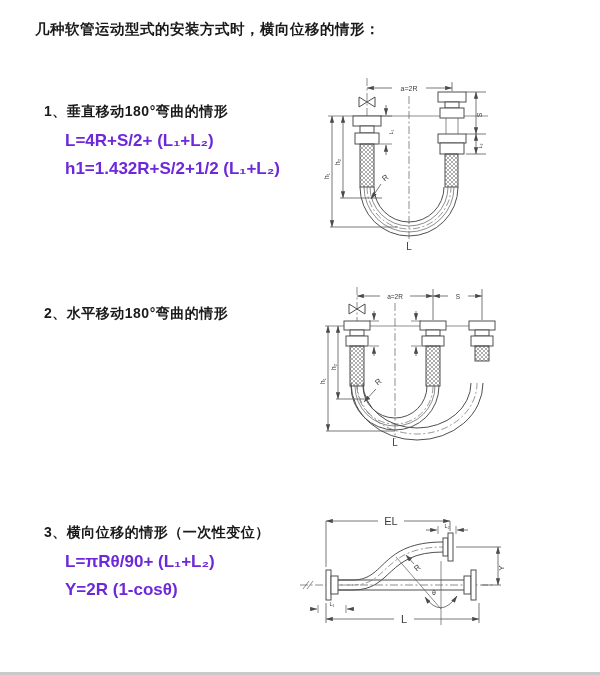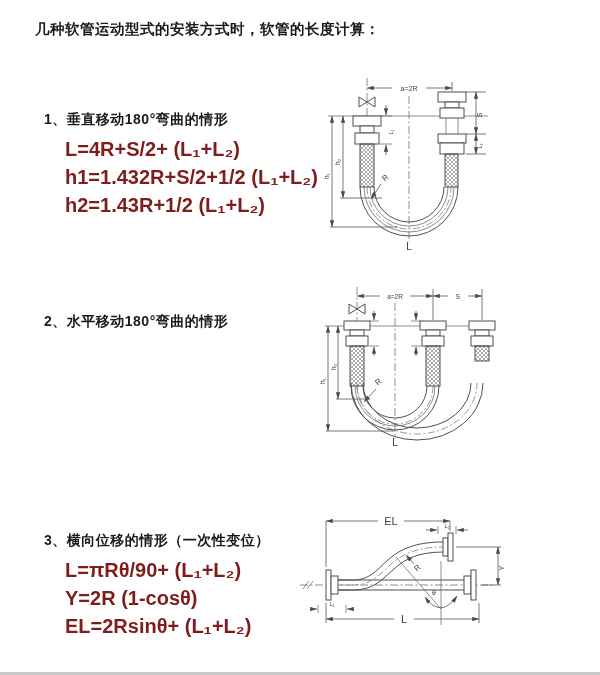--- a/index.html
+++ b/index.html
@@ -5,58 +5,56 @@
   html,body{margin:0;padding:0;}
   body{
     width:600px;height:675px;position:relative;background:#ffffff;
     font-family:"Liberation Sans","DejaVu Sans",sans-serif;
     color:#1a1a1a;overflow:hidden;
   }
   .page-title{
     position:absolute;left:35px;top:20px;font-size:14.5px;font-weight:700;
     letter-spacing:.5px;white-space:nowrap;
   }
-  .section{position:absolute;left:44px;margin-top:8px;}
+  .section{position:absolute;left:44px;}
   #sec1{top:103px;} #sec2{top:305px;} #sec3{top:524px;}
   .sec-heading{font-size:14px;font-weight:700;white-space:nowrap;margin:0 0 6px 0;letter-spacing:.5px;}
-  .formula{font-size:20px;font-weight:600;line-height:28px;white-space:nowrap;margin-left:21px;color:#7f1d1d;}
+  .formula{font-size:17px;font-weight:600;line-height:28px;white-space:nowrap;margin-left:21px;color:#6d28d9;}
   .diagram{position:absolute;}
   #dia1{left:310px;top:72px;} #dia2{left:310px;top:281px;} #dia3{left:298px;top:497px;}
   svg{display:block;}
   svg text{fill:#3b3b3b;font-family:"Liberation Sans","DejaVu Sans",sans-serif;}
   .ln{stroke:#4f4f4f;stroke-width:1;fill:none;}
   .ln-thin{stroke:#5c5c5c;stroke-width:.7;fill:none;}
   .dim{stroke:#555555;stroke-width:.8;fill:none;}
   .cl{stroke:#5c5c5c;stroke-width:.7;fill:none;stroke-dasharray:8 2.5 2 2.5;}
   .clarc{stroke:#6a6a6a;stroke-width:.7;fill:none;stroke-dasharray:7 2.5 2 2.5;}
   .fit{fill:#ffffff;stroke:#4f4f4f;stroke-width:1;}
   .braid{fill:url(#braid);stroke:#4f4f4f;stroke-width:1;}
   .bottom-edge{position:absolute;left:0;bottom:0;width:600px;height:3px;background:#c9c9c9;}
 </style>
 </head>
 <body>
 
-<div class="page-title">几种软管运动型式的安装方式时，软管的长度计算：</div>
+<div class="page-title">几种软管运动型式的安装方式时，横向位移的情形：</div>
 
 <div class="section" id="sec1">
   <div class="sec-heading">1、垂直移动180°弯曲的情形</div>
   <div class="formula">L=4R+S/2+ (L₁+L₂)</div>
   <div class="formula">h1=1.432R+S/2+1/2 (L₁+L₂)</div>
-  <div class="formula">h2=1.43R+1/2 (L₁+L₂)</div>
 </div>
 
 <div class="section" id="sec2">
   <div class="sec-heading">2、水平移动180°弯曲的情形</div>
 </div>
 
 <div class="section" id="sec3">
   <div class="sec-heading">3、横向位移的情形（一次性变位）</div>
   <div class="formula">L=πRθ/90+ (L₁+L₂)</div>
   <div class="formula">Y=2R (1-cosθ)</div>
-  <div class="formula">EL=2Rsinθ+ (L₁+L₂)</div>
 </div>
 
 <svg class="diagram" id="dia1" width="290" height="185" viewBox="0 0 290 185">
   <defs>
     <marker id="arr" viewBox="0 0 10 6" refX="9.5" refY="3" markerWidth="9" markerHeight="5.4" orient="auto-start-reverse">
       <path d="M0,0 L10,3 L0,6 Z" fill="#4a4a4a"></path>
     </marker>
     <pattern id="braid" width="4" height="4" patternUnits="userSpaceOnUse">
       <path d="M0,4 L4,0 M0,0 L4,4" stroke="#757575" stroke-width="0.6"></path>
     </pattern>

